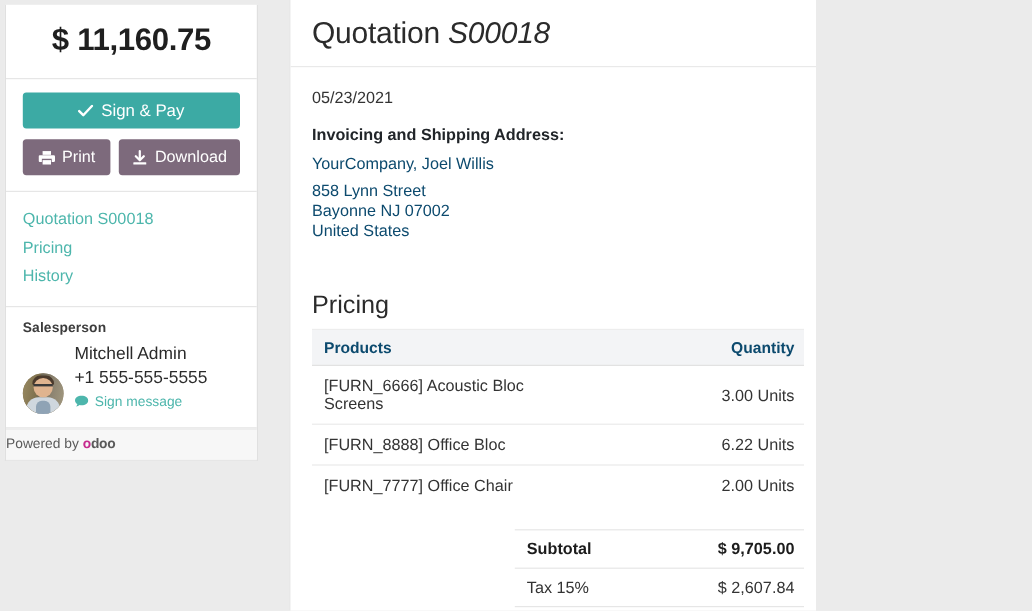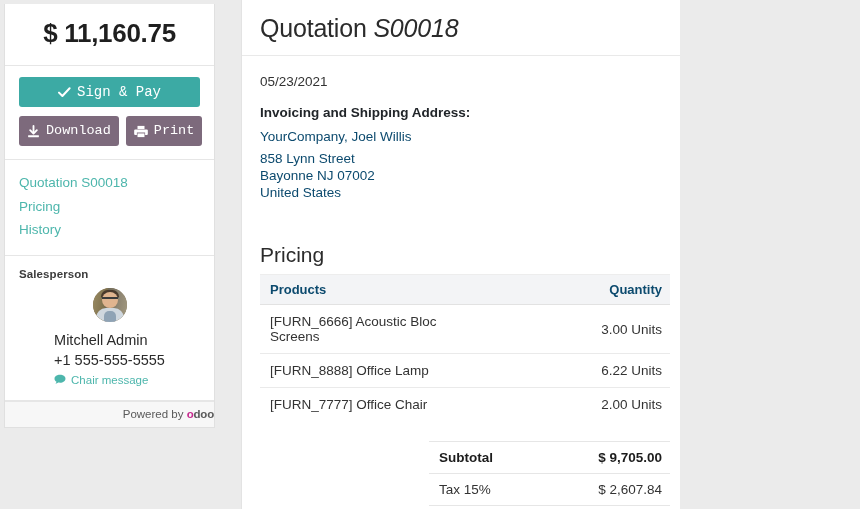--- a/index.html
+++ b/index.html
@@ -54,21 +54,21 @@
   }
 
   .btn {
     display: flex;
     align-items: center;
     justify-content: center;
     gap: 6px;
     border: none;
     border-radius: 3px;
     color: #ffffff;
-    font-family: Liberation Mono, monospace;
+    font-family: Liberation Sans, sans-serif;
     font-size: 13.5px;
     cursor: pointer;
     height: 30px;
     line-height: 1;
     padding: 0 8px;
     white-space: nowrap;
   }
 
   .btn-signpay {
     background: #3caaa4;
@@ -105,23 +105,22 @@
   }
   .sales-title {
     font-size: 11.5px;
     font-weight: bold;
     color: #3c3c3c;
     margin-bottom: 6px;
     letter-spacing: 0.1px;
   }
   .sales-row {
     display: flex;
-    align-items: center;
+    align-items: flex-end;
     gap: 9px;
-    flex-direction: column;
   }
   .avatar {
     width: 34px; height: 34px;
     min-width: 34px;
     border-radius: 50%;
     overflow: hidden;
     margin-top: 2px;
     background: #8a7a5e;
     position: relative;
   }
@@ -149,21 +148,21 @@
     color: #4db6ac;
     font-size: 11.5px;
     text-decoration: none;
     margin-top: 4px;
     cursor: pointer;
   }
 
   .sb-footer {
     background: #f7f7f7;
     border-top: 1px solid #e6e6e6;
-    text-align: right;
+    text-align: left;
     padding: 6px 0 7px 0;
     font-size: 11.5px;
     color: #5a5a5a;
   }
   .odoo-logo { font-weight: 600; letter-spacing: -0.2px; }
   .odoo-logo .o1 { color: #c6298e; }
   .odoo-logo .rest { color: #5a5a5a; }
 
   
   .main {
@@ -280,36 +279,36 @@
 
     <div class="sb-section btn-box">
       <button class="btn btn-signpay">
         <svg width="13" height="11" viewBox="0 0 13 11">
           <path d="M1 5.6 L4.4 9 L11.6 1.3" stroke="#ffffff" stroke-width="2" fill="none" stroke-linecap="round" stroke-linejoin="round"></path>
         </svg>
         <span>Sign &amp; Pay</span>
       </button>
 
       <div class="btn-row">
+        <button class="btn btn-print">
+          <svg width="14" height="13" viewBox="0 0 16 14">
+            <rect x="4" y="0.6" width="8" height="3.6" fill="#fff"></rect>
+            <path d="M1.4 4.6 h13.2 a1.2 1.2 0 0 1 1.2 1.2 v4 a1.2 1.2 0 0 1 -1.2 1.2 h-1.9 v-3 h-9.4 v3 h-1.9 a1.2 1.2 0 0 1 -1.2 -1.2 v-4 a1.2 1.2 0 0 1 1.2 -1.2 z" fill="#fff"></path>
+            <rect x="4" y="9.2" width="8" height="4.2" fill="#fff"></rect>
+          </svg>
+          <span>Print</span>
+        </button>
+
         <button class="btn btn-download">
           <svg width="13" height="13" viewBox="0 0 14 14">
             <path d="M7 1 L7 8" stroke="#fff" stroke-width="2" stroke-linecap="round"></path>
             <path d="M3.4 5.6 L7 9.2 L10.6 5.6" stroke="#fff" stroke-width="2" fill="none" stroke-linecap="round" stroke-linejoin="round"></path>
             <rect x="1.2" y="11" width="11.6" height="2.1" rx="0.4" fill="#fff"></rect>
           </svg>
           <span>Download</span>
-        </button>
-
-        <button class="btn btn-print">
-          <svg width="14" height="13" viewBox="0 0 16 14">
-            <rect x="4" y="0.6" width="8" height="3.6" fill="#fff"></rect>
-            <path d="M1.4 4.6 h13.2 a1.2 1.2 0 0 1 1.2 1.2 v4 a1.2 1.2 0 0 1 -1.2 1.2 h-1.9 v-3 h-9.4 v3 h-1.9 a1.2 1.2 0 0 1 -1.2 -1.2 v-4 a1.2 1.2 0 0 1 1.2 -1.2 z" fill="#fff"></path>
-            <rect x="4" y="9.2" width="8" height="4.2" fill="#fff"></rect>
-          </svg>
-          <span>Print</span>
         </button>
       </div>
     </div>
 
     <div class="sb-section sb-nav">
       <a>Quotation S00018</a>
       <a>Pricing</a>
       <a>History</a>
     </div>
 
@@ -324,21 +323,21 @@
           <span class="head"></span>
           <span class="glass"></span>
         </div>
         <div class="sales-info">
           <div class="name">Mitchell Admin</div>
           <div class="phone">+1 555-555-5555</div>
           <a class="send-msg">
             <svg width="12" height="11" viewBox="0 0 14 12">
               <path d="M7 0.6 C3.3 0.6 0.6 2.6 0.6 5.1 C0.6 6.5 1.5 7.8 2.9 8.6 C2.8 9.4 2.3 10.3 1.7 11 C2.9 10.8 4.2 10.3 5 9.6 C5.6 9.7 6.3 9.8 7 9.8 C10.7 9.8 13.4 7.7 13.4 5.1 C13.4 2.6 10.7 0.6 7 0.6 Z" fill="#4db6ac"></path>
             </svg>
-            <span>Chair message</span>
+            <span>Sign message</span>
           </a>
         </div>
       </div>
     </div>
 
     <div class="sb-footer">
       <span>Powered by</span>
       <span class="odoo-logo"><span class="o1">o</span><span class="rest">doo</span></span>
     </div>
 
@@ -368,21 +367,21 @@
             <th class="c-prod">Products</th>
             <th class="c-qty">Quantity</th>
           </tr>
         </thead>
         <tbody>
           <tr>
             <td class="c-prod">[FURN_6666] Acoustic Bloc Screens</td>
             <td class="c-qty">3.00 Units</td>
           </tr>
           <tr>
-            <td class="c-prod">[FURN_8888] Office Lamp</td>
+            <td class="c-prod">[FURN_8888] Office Bloc</td>
             <td class="c-qty">6.22 Units</td>
           </tr>
           <tr>
             <td class="c-prod">[FURN_7777] Office Chair</td>
             <td class="c-qty">2.00 Units</td>
           </tr>
         </tbody>
       </table>
 
       <div class="totals-wrap">

